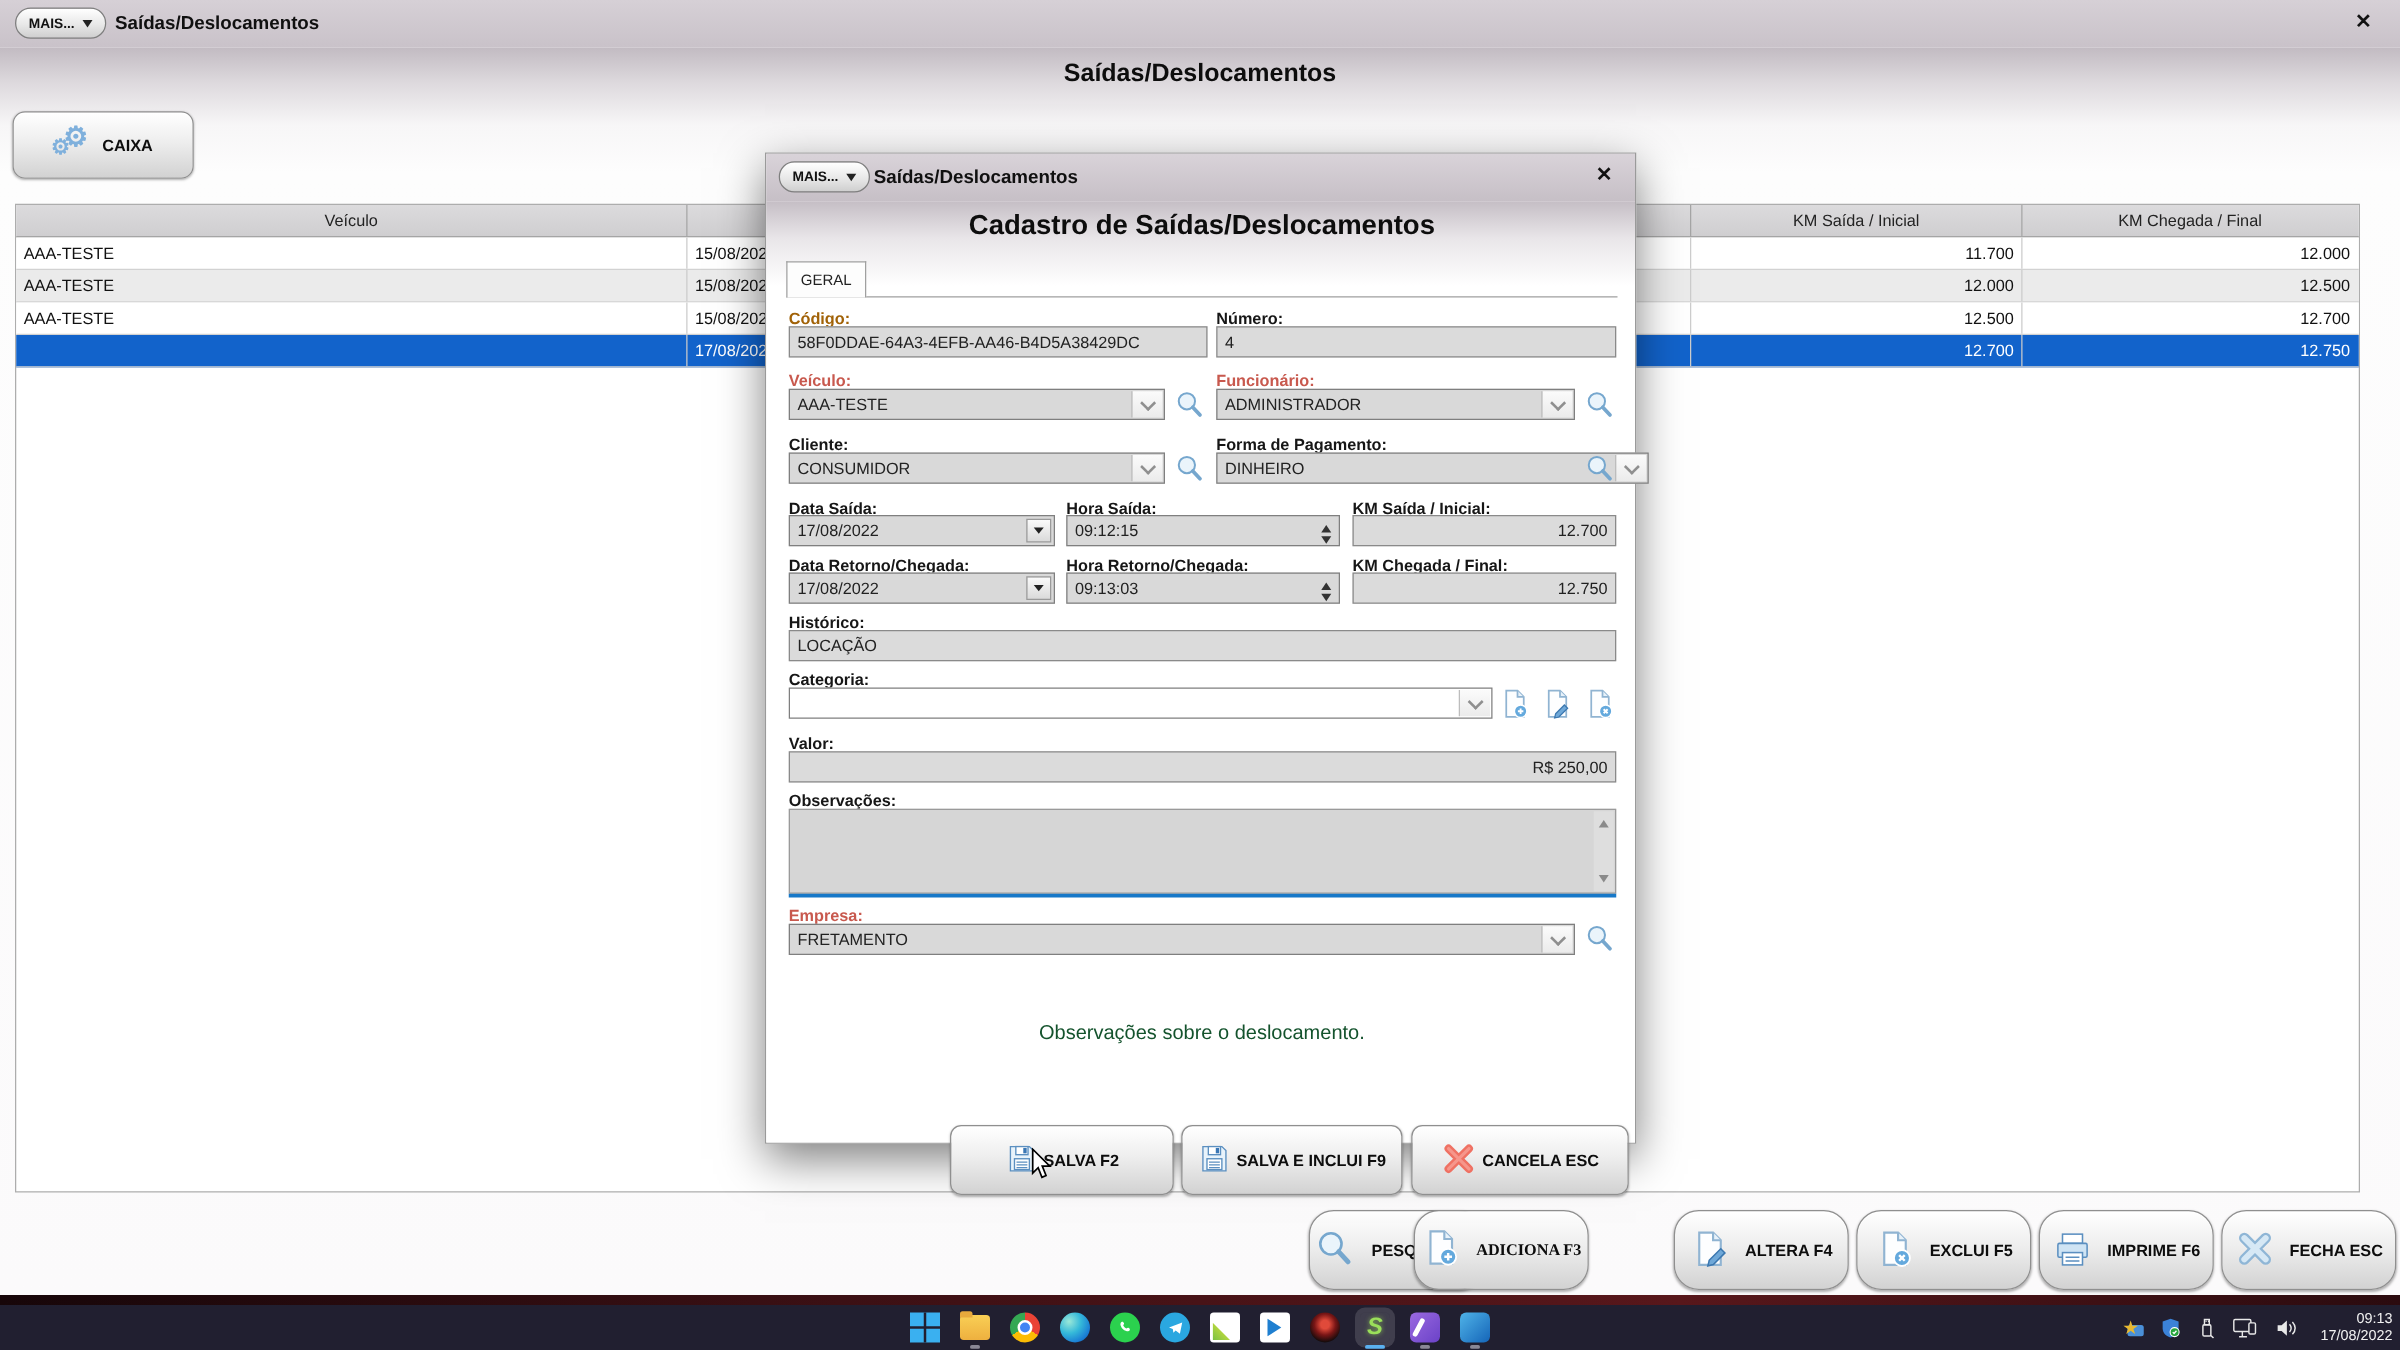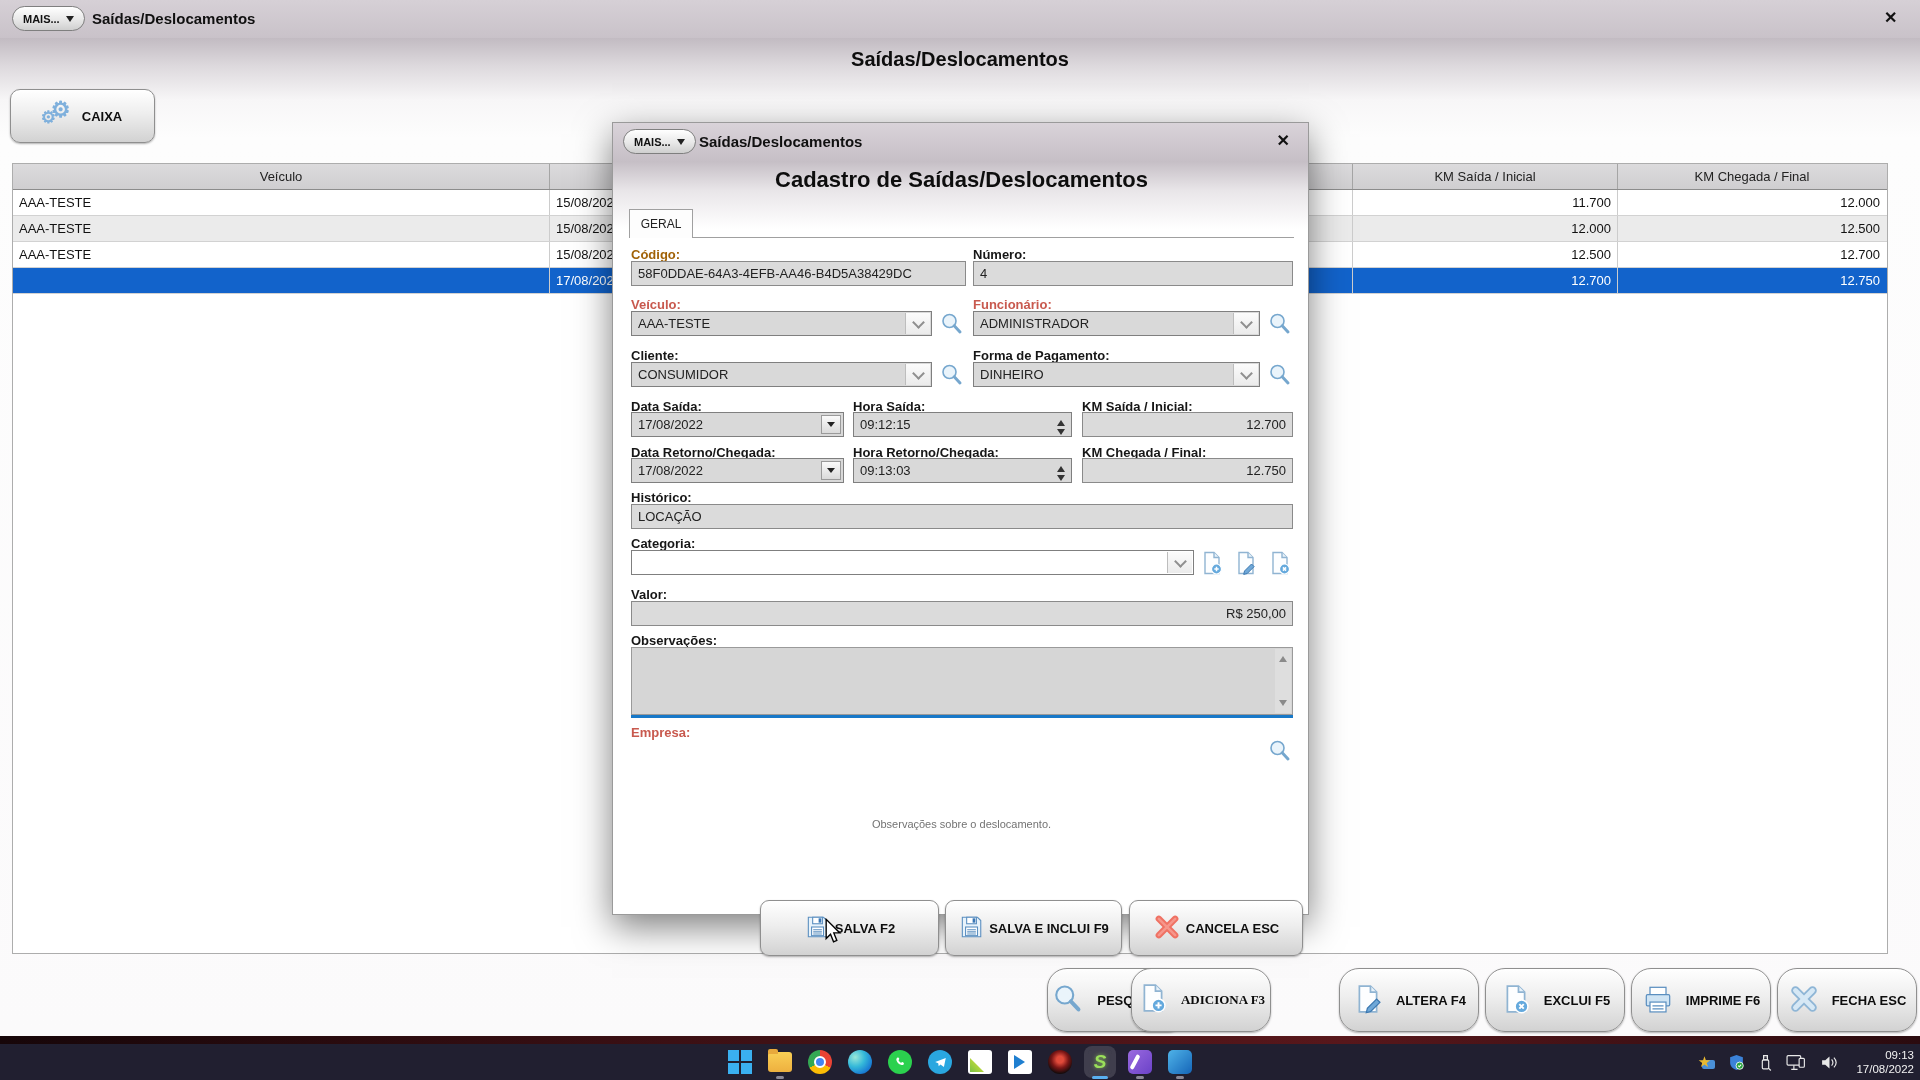--- a/index.html
+++ b/index.html
@@ -86,21 +86,21 @@
   .spin-dn{width:0;height:0;border:4px solid transparent;border-top:6px solid #333;}
   .magbtn{position:absolute;width:26px;height:27px;display:flex;align-items:center;justify-content:center;}
   .iconbtn{position:absolute;width:26px;height:26px;display:flex;align-items:center;justify-content:center;}
 
   .ta{position:absolute;left:18px;top:524px;width:662px;height:68px;background:#d6d6d6;
       border:1px solid #9a9a9a;box-sizing:border-box;}
   .tascroll{position:absolute;right:1px;top:1px;bottom:1px;width:16px;background:#dedede;
             display:flex;flex-direction:column;justify-content:space-between;align-items:center;padding:3px 0;box-sizing:border-box;}
   .focusline{position:absolute;left:18px;top:592px;width:662px;height:3px;background:#1778c8;}
 
-  .hint{position:absolute;left:0;top:695px;width:697px;text-align:center;font-size:11px;color:#737373;}
+  .hint{position:absolute;left:0;top:695px;width:697px;text-align:center;font-size:16px;color:#14532d;}
   .dlgbtn{height:56px;border-radius:9px;margin-top:44px;}
 
   
   .toolbtn{top:968px;width:140px;height:64px;border-radius:20px;gap:12px;}
 
   
   .wall{position:absolute;left:0;top:1036px;width:1920px;height:8px;
         background:linear-gradient(90deg,#170609,#3c1014 35%,#58171b 70%,#2b0b0f);}
   .taskbar{position:absolute;left:0;top:1044px;width:1920px;height:36px;background:#211f30;}
   .tbicons{position:absolute;left:728px;top:0;height:36px;display:flex;gap:16px;align-items:center;}
@@ -301,21 +301,21 @@
         <i class="chev"></i>
       </span>
   </div>
   <div class="magbtn" style="left:326px;top:238px;">
       <svg width="26" height="26" viewBox="0 0 26 26">
         <circle cx="10.5" cy="10" r="6.5" fill="#eaf4fb" stroke="#76a7ce" stroke-width="1.6"></circle>
         <path d="M15.2 14.8 L21 21" stroke="#76a7ce" stroke-width="3" stroke-linecap="round"></path>
       </svg>
     </div>
   <div class="lbl" style="left:360px;top:225px;">Forma de Pagamento:</div>
-  <div class="combo" style="left:360px;top:239px;width:287px;">
+  <div class="combo" style="left:360px;top:239px;width:346px;">
     <span>DINHEIRO</span>
     <span class="chevbox">
         <i class="chev"></i>
       </span>
   </div>
   <div class="magbtn" style="left:654px;top:238px;">
       <svg width="26" height="26" viewBox="0 0 26 26">
         <circle cx="10.5" cy="10" r="6.5" fill="#eaf4fb" stroke="#76a7ce" stroke-width="1.6"></circle>
         <path d="M15.2 14.8 L21 21" stroke="#76a7ce" stroke-width="3" stroke-linecap="round"></path>
       </svg>
@@ -405,20 +405,26 @@
   <div class="lbl" style="left:18px;top:510px;">Observações:</div>
   <div class="ta">
     <span class="tascroll">
       <i class="spin-up" style="border-bottom-color:#8a8a8a;"></i>
       <i class="spin-dn" style="border-top-color:#8a8a8a;"></i>
     </span>
   </div>
   <div class="focusline"></div>
 
   <div class="lbl req" style="left:18px;top:602px;">Empresa:</div>
+  <div class="combo" style="left:18px;top:616px;width:629px;">
+    <span>FRETAMENTO</span>
+    <span class="chevbox">
+        <i class="chev"></i>
+      </span>
+  </div>
   <div class="magbtn" style="left:654px;top:614px;">
       <svg width="26" height="26" viewBox="0 0 26 26">
         <circle cx="10.5" cy="10" r="6.5" fill="#eaf4fb" stroke="#76a7ce" stroke-width="1.6"></circle>
         <path d="M15.2 14.8 L21 21" stroke="#76a7ce" stroke-width="3" stroke-linecap="round"></path>
       </svg>
     </div>
 
   <div class="hint">Observações sobre o deslocamento.</div>
 
   <div class="bigbtn dlgbtn" style="left:147px;top:733px;width:179px;">

